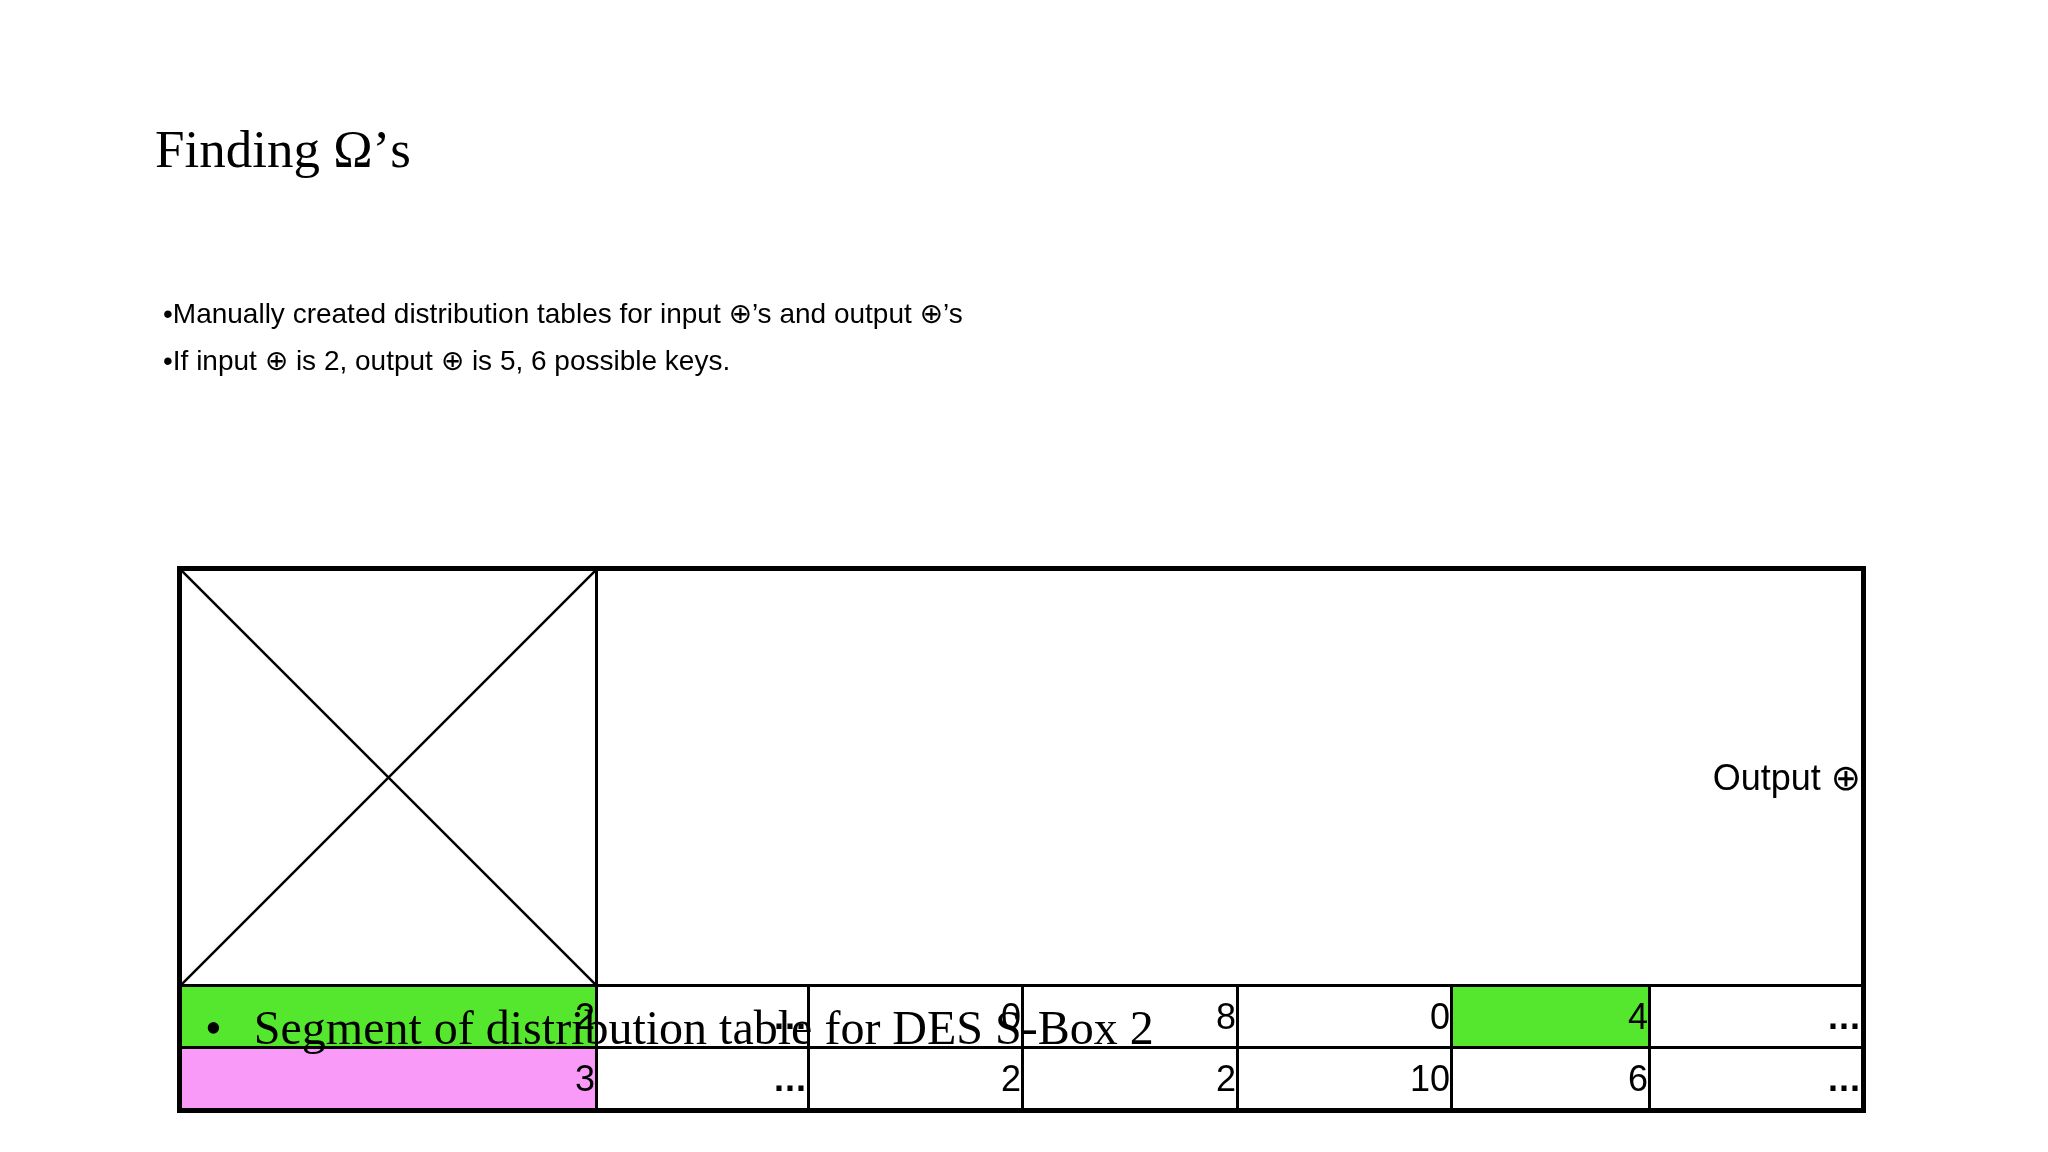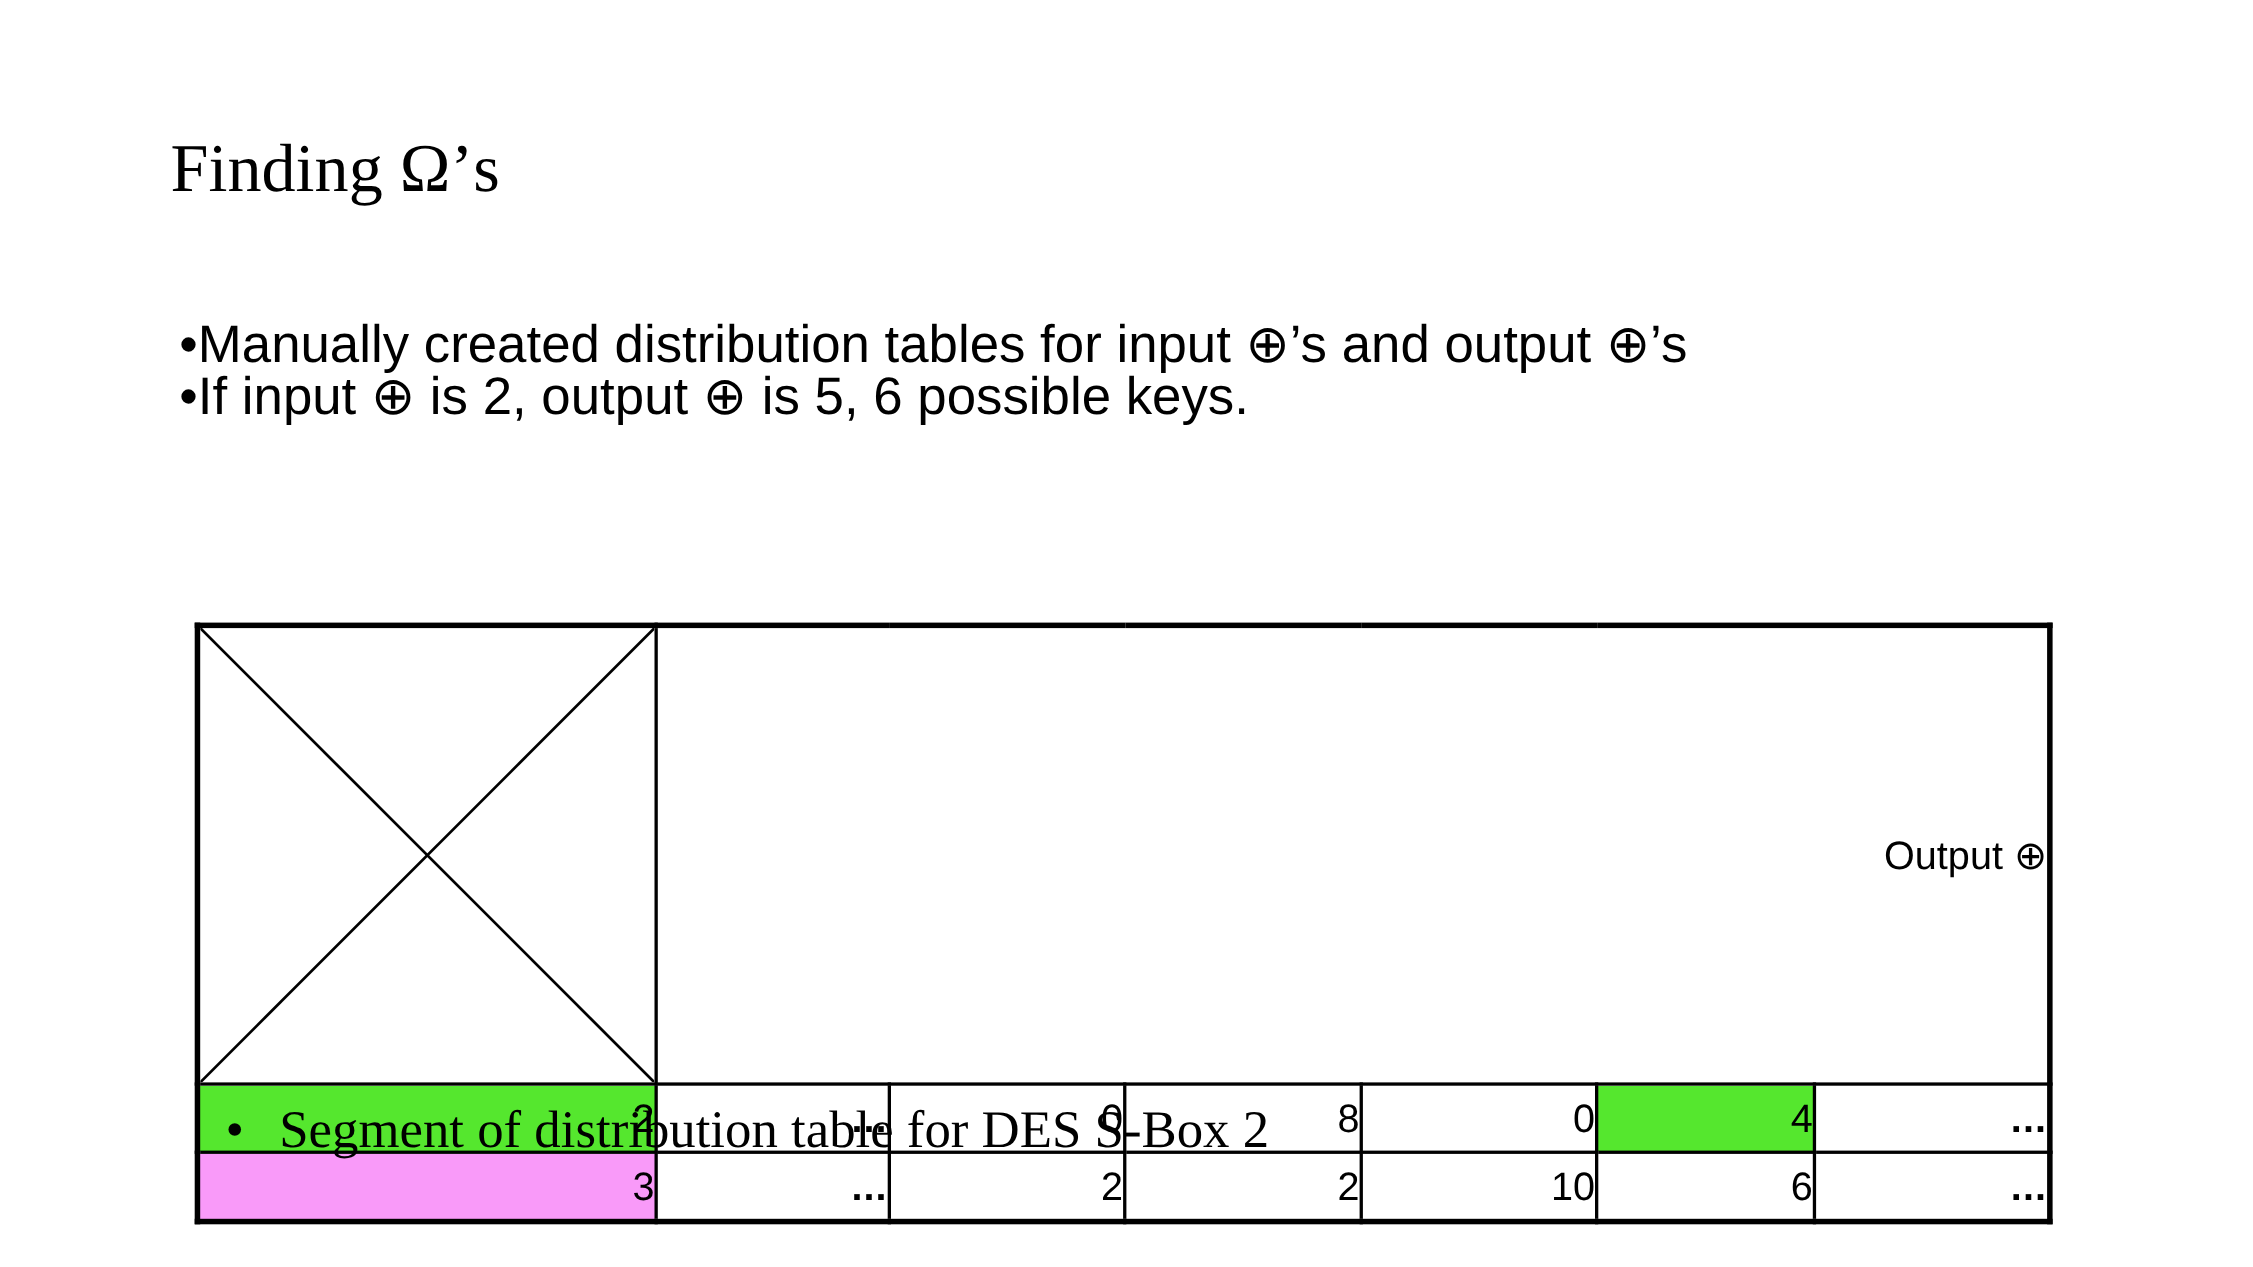--- a/index.html
+++ b/index.html
@@ -10,30 +10,30 @@
     background: var(--background, #ffffff);
     color: var(--text, #000000);
     font-family: "Liberation Sans", "DejaVu Sans", sans-serif;
     overflow: hidden;
   }
   .title {
     position: absolute;
     left: 155px;
     top: 120px;
     font-family: "Liberation Serif", "DejaVu Serif", serif;
-    font-size: 62px;
+    font-size: 53px;
     font-weight: 400;
     line-height: 1.1;
     white-space: nowrap;
   }
   .bullets {
     position: absolute;
     left: 163px;
     top: 290px;
-    font-size: 48px;
+    font-size: 28px;
     line-height: 47px;
     white-space: nowrap;
   }
   .table-wrap {
     position: absolute;
     left: 177px;
     top: 566px;
   }
   table.dist {
     border-collapse: collapse;

